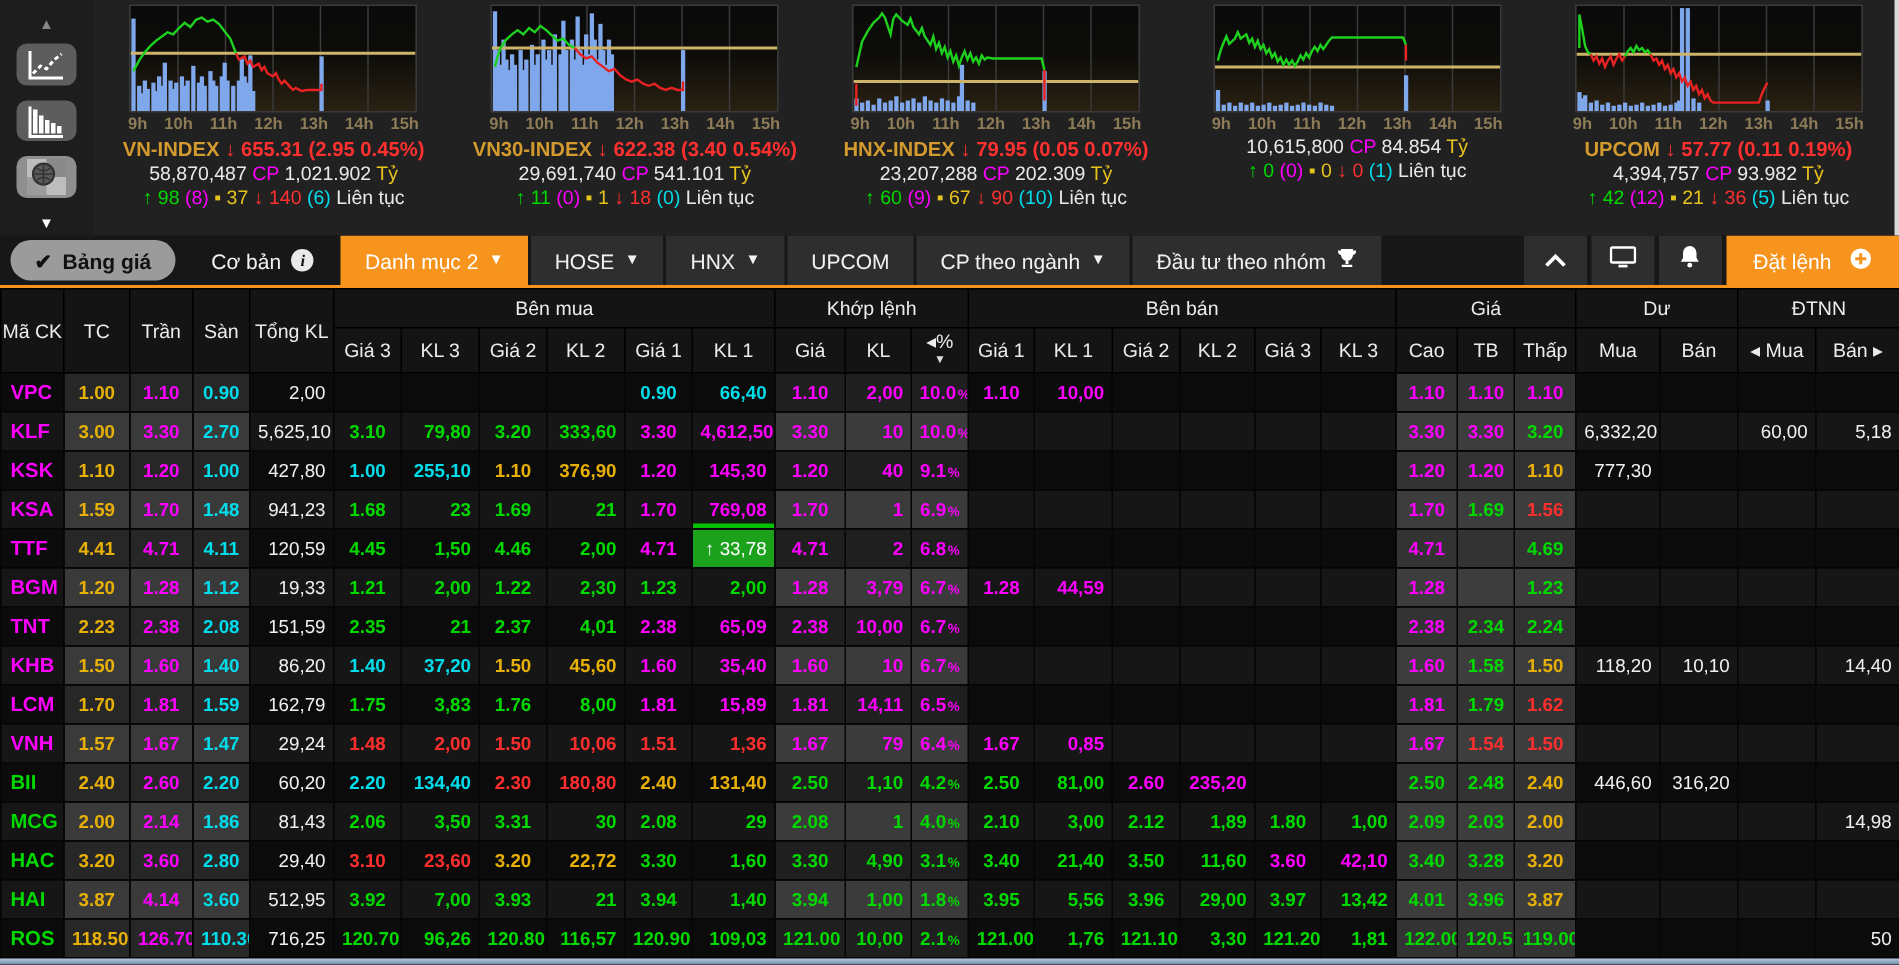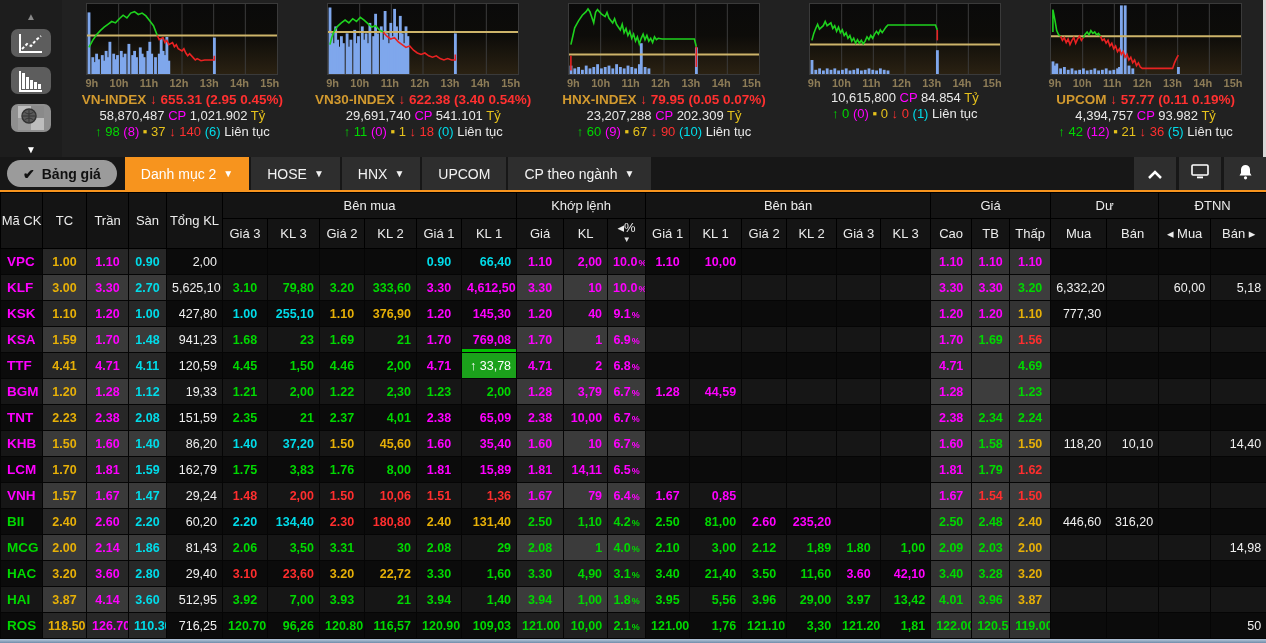--- a/index.html
+++ b/index.html
@@ -382,55 +382,72 @@
       <div class="i3"><span class="g">↑</span> <span class="g">42</span> <span class="m">(12)</span> <span class="y">▪</span> <span class="y">21</span> <span class="r">↓</span> <span class="r">36</span> <span class="c">(5)</span> <span class="w">Liên tục</span></div>
     </div>
     <div class="vscroll"></div>
 </div>
 
 <div class="toolbar">
   <div class="tab pill">
     <span>✔</span>
     <span>Bảng giá</span>
   </div>
+  <div class="tab plain">
+    <span>Cơ bản</span>
+    <span class="circle-i">i</span>
+  </div>
   <div class="tab active">
     <span>Danh mục 2</span>
     <span class="caret">▼</span>
   </div>
   <div class="tab">
     <span>HOSE</span>
     <span class="caret">▼</span>
   </div>
   <div class="tab">
     <span>HNX</span>
     <span class="caret">▼</span>
   </div>
   <div class="tab">
     <span>UPCOM</span>
   </div>
   <div class="tab">
     <span>CP theo ngành</span>
     <span class="caret">▼</span>
   </div>
+  <div class="tab">
+    <span>Đầu tư theo nhóm</span>
+    <span><svg width="14" height="14" viewBox="0 0 14 14">
+          <path d="M3 1 h8 v4 a4 4 0 0 1 -8 0 z M1 2 h2 v3 a2.5 2.5 0 0 1 -2 -3 z M13 2 h-2 v3 a2.5 2.5 0 0 0 2 -3 z M6 9 h2 v2 h-2 z M3.5 11.5 h7 v1.5 h-7 z" fill="#fff"></path>
+        </svg></span>
+  </div>
   <div class="tbright">
     <div class="sqbtn">
       <span><svg width="14" height="9" viewBox="0 0 14 9">
             <path d="M1 8 L7 2 L13 8" stroke="#fff" stroke-width="2.5" fill="none"></path>
           </svg></span>
     </div>
     <div class="sqbtn">
       <span><svg width="18" height="15" viewBox="0 0 18 15">
             <rect x="1" y="1" width="16" height="10" rx="1" stroke="#fff" stroke-width="1.6" fill="none"></rect>
             <rect x="6" y="12.5" width="6" height="1.8" fill="#fff"></rect>
           </svg></span>
     </div>
     <div class="sqbtn">
       <span><svg width="15" height="16" viewBox="0 0 15 16">
             <path d="M7.5 1 a4.5 4.5 0 0 1 4.5 4.5 V9 l1.5 2.5 H1.5 L3 9 V5.5 A4.5 4.5 0 0 1 7.5 1 z" fill="#fff"></path>
             <circle cx="7.5" cy="13.8" r="1.6" fill="#fff"></circle>
+          </svg></span>
+    </div>
+    <div class="order">
+      <span>Đặt lệnh</span>
+      <span><svg width="15" height="15" viewBox="0 0 15 15">
+            <circle cx="7.5" cy="7.5" r="6.8" fill="#fff"></circle>
+            <path d="M7.5 3.8 v7.4 M3.8 7.5 h7.4" stroke="#f7941e" stroke-width="2"></path>
           </svg></span>
     </div>
   </div>
 </div>
 
 <table>
   <colgroup>
     <col style="width:42px">
       <col style="width:44px">
       <col style="width:42px">

